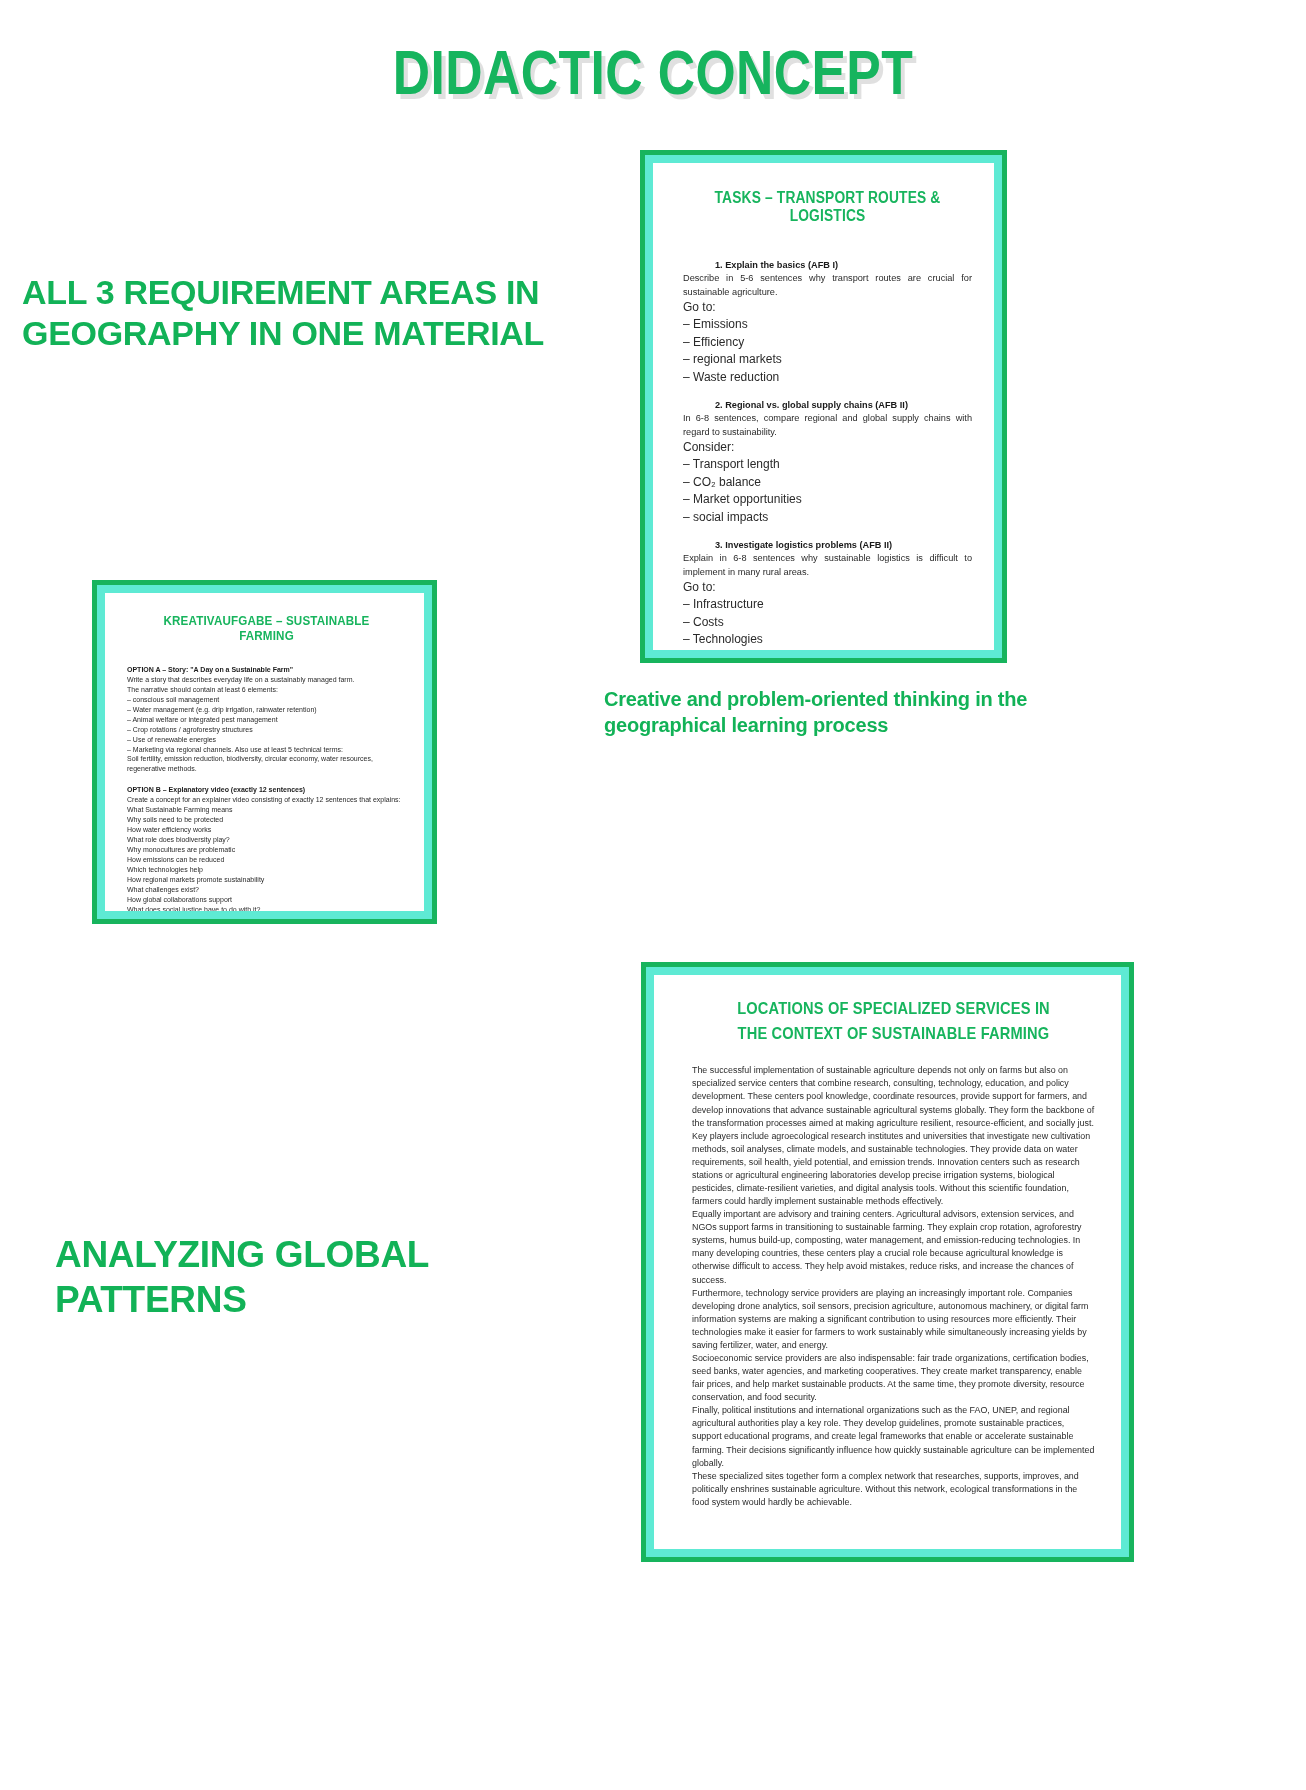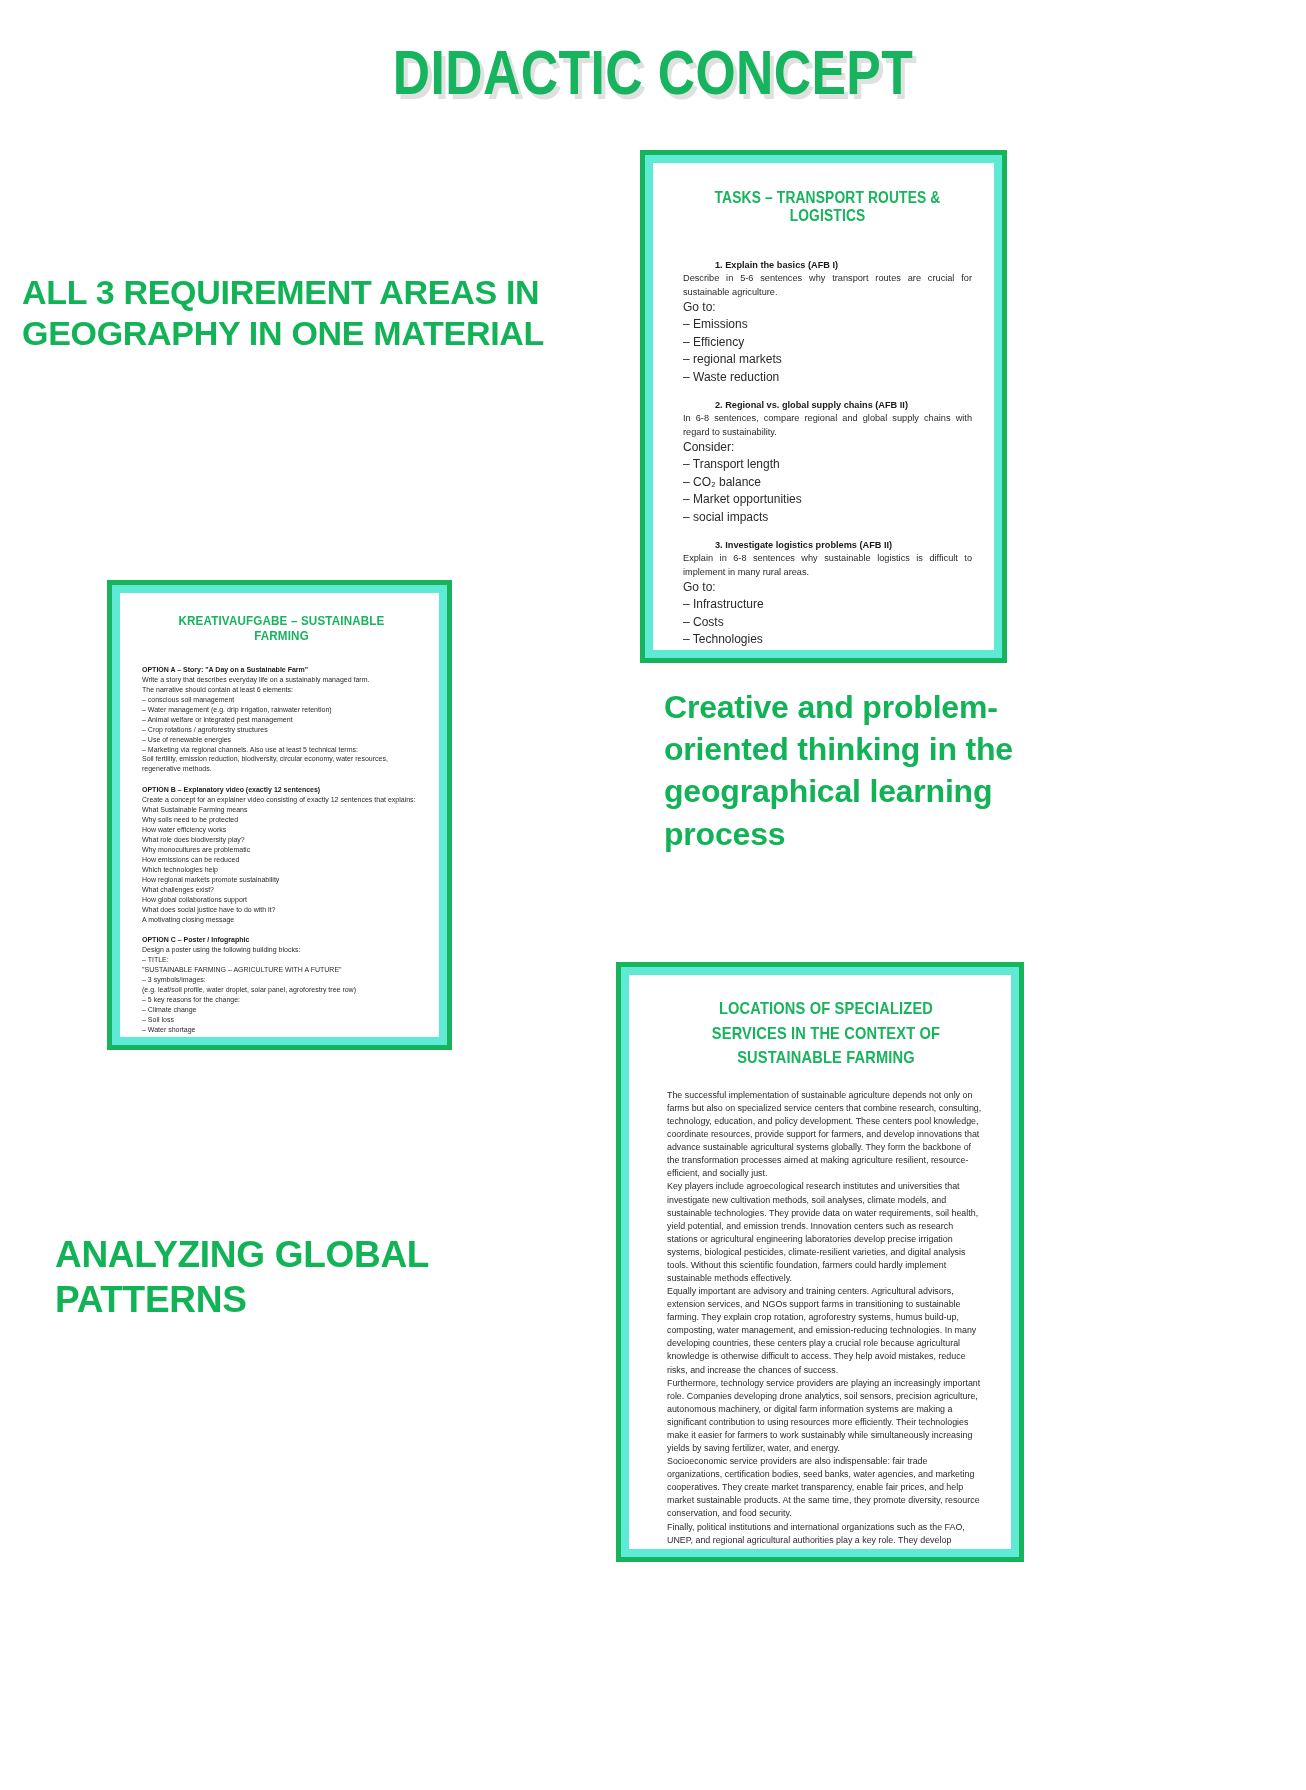--- a/index.html
+++ b/index.html
@@ -50,24 +50,24 @@
     width: 540px;
     font-size: 34px;
   }
   #caption-analyzing {
     left: 55px;
     top: 1232px;
     width: 520px;
     font-size: 37px;
   }
   #caption-creative {
-    left: 664px;
+    left: 604px;
     top: 686px;
     width: 450px;
-    font-size: 32px;
+    font-size: 20px;
     text-align: left;
     line-height: 1.32;
     letter-spacing: -0.2px;
   }
 
   
   .card {
     position: absolute;
     background: #5eead4;
     border: 5px solid #17b45d;
@@ -98,36 +98,36 @@
   }
   #card-tasks .card-inner { padding: 26px 22px 0 30px; }
   #card-tasks .card-title { font-size: 16px; margin: 0 0 34px 0; }
   #card-tasks .block { margin-bottom: 13px; }
   #card-tasks .h { font-size: 9.2px; font-weight: bold; color: #1a1a1a; line-height: 1.45; margin-left: 32px; }
   #card-tasks .p  { font-size: 9.2px; color: #2a2a2a; line-height: 1.45; text-align: justify; }
   #card-tasks .li { font-size: 12px; color: #2a2a2a; line-height: 1.45; }
 
   
   #card-kreativ {
-    left: 107px;
+    left: 92px;
     top: 580px;
     width: 345px;
-    height: 470px;
+    height: 344px;
   }
   #card-kreativ .card-inner { padding: 20px 18px 0 22px; }
   #card-kreativ .card-title { font-size: 13.5px; margin: 0 0 22px 0; }
   #card-kreativ .block { margin-bottom: 11px; }
   #card-kreativ .h  { font-size: 7px; font-weight: bold; color: #1a1a1a; line-height: 1.42; }
   #card-kreativ .li { font-size: 7px; color: #2a2a2a; line-height: 1.42; }
 
   
   #card-locations {
-    left: 616px;
+    left: 641px;
     top: 962px;
-    width: 408px;
+    width: 493px;
     height: 600px;
   }
   #card-locations .card-inner { padding: 22px 26px 0 38px; }
   #card-locations .card-title { font-size: 17px; line-height: 1.45; margin: 0 0 18px 0; }
   #card-locations .p {
     font-size: 8.9px;
     color: #2b2b2b;
     line-height: 1.47;
     margin: 0;
   }

